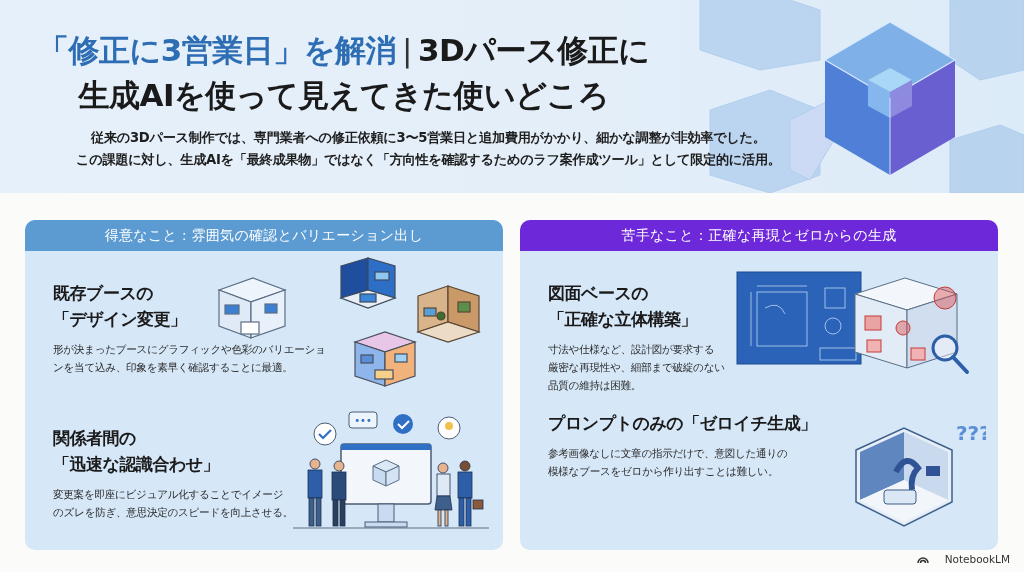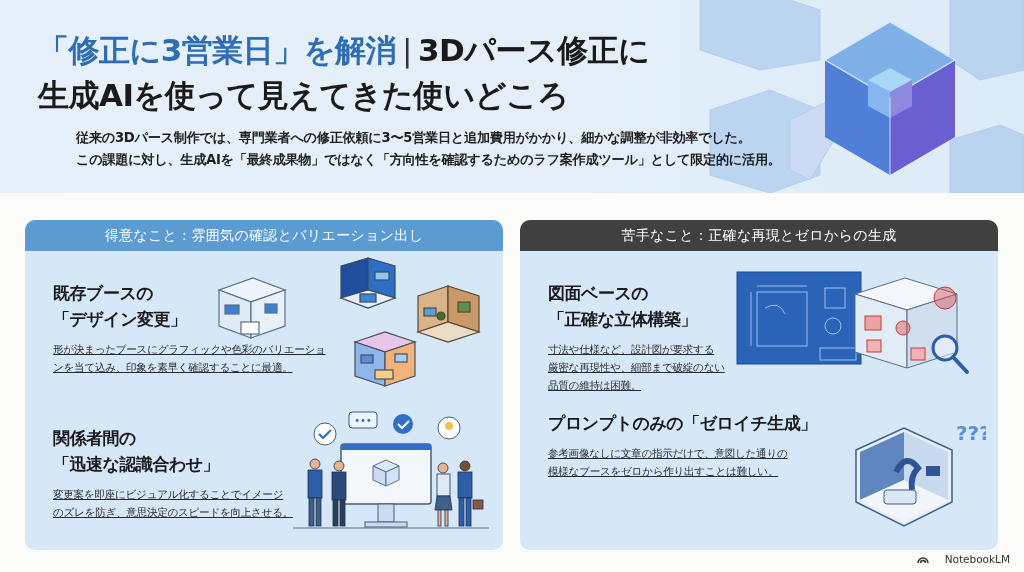--- a/index.html
+++ b/index.html
@@ -7,20 +7,21 @@
   body {
     font-family: "DejaVu Sans", "Liberation Sans", sans-serif;
     background: #fbfbf9;
     position: relative;
     color: #1d1d1d;
   }
   .hero {
     position: absolute; left: 0; top: 0; width: 1024px; height: 193px;
     background: linear-gradient(90deg, #e6f0fa 0%, #e3eef9 60%, #dcebf8 100%);
     overflow: hidden;
+    text-align: center;
   }
   .hero-cubes { position: absolute; left: 680px; top: 0; width: 344px; height: 193px; }
   .title {
     position: absolute; left: 38px; top: 28px;
     font-size: 31px; font-weight: bold; line-height: 45px; letter-spacing: -0.5px;
     color: #1a1a1a;
   }
   .title .accent { color: #2d6db3; }
   .title .sep { color: #333; font-weight: normal; margin: 0 6px; }
   .lead {
@@ -33,27 +34,27 @@
     position: absolute; top: 220px; height: 330px; width: 478px;
     background: #d6e7f7; border-radius: 10px; overflow: hidden;
   }
   .panel.left { left: 25px; }
   .panel.right { left: 520px; }
   .panel-head {
     height: 31px; line-height: 31px; text-align: center;
     font-size: 14px; color: #ffffff; letter-spacing: 0.3px;
   }
   .left .panel-head { background: #5b9bd2; }
-  .right .panel-head { background: #404040; }
+  .right .panel-head { background: #6d28d9; }
   .block { position: absolute; }
   .block h3 {
     font-size: 17px; font-weight: bold; line-height: 26px; color: #1a1a1a; letter-spacing: -0.5px;
   }
   .block p {
-    font-size: 10.6px; line-height: 18px; color: #2a2a2a; margin-top: 8px; letter-spacing: -0.3px; text-decoration: underline;
+    font-size: 10.6px; line-height: 18px; color: #2a2a2a; margin-top: 8px; letter-spacing: -0.3px;
   }
   .illus { position: absolute; }
   .brand {
     position: absolute; right: 14px; bottom: 7px; font-size: 10.5px; color: #333;
     display: flex; align-items: center; gap: 16px;
   }
 </style>
 </head>
 <body>
 

